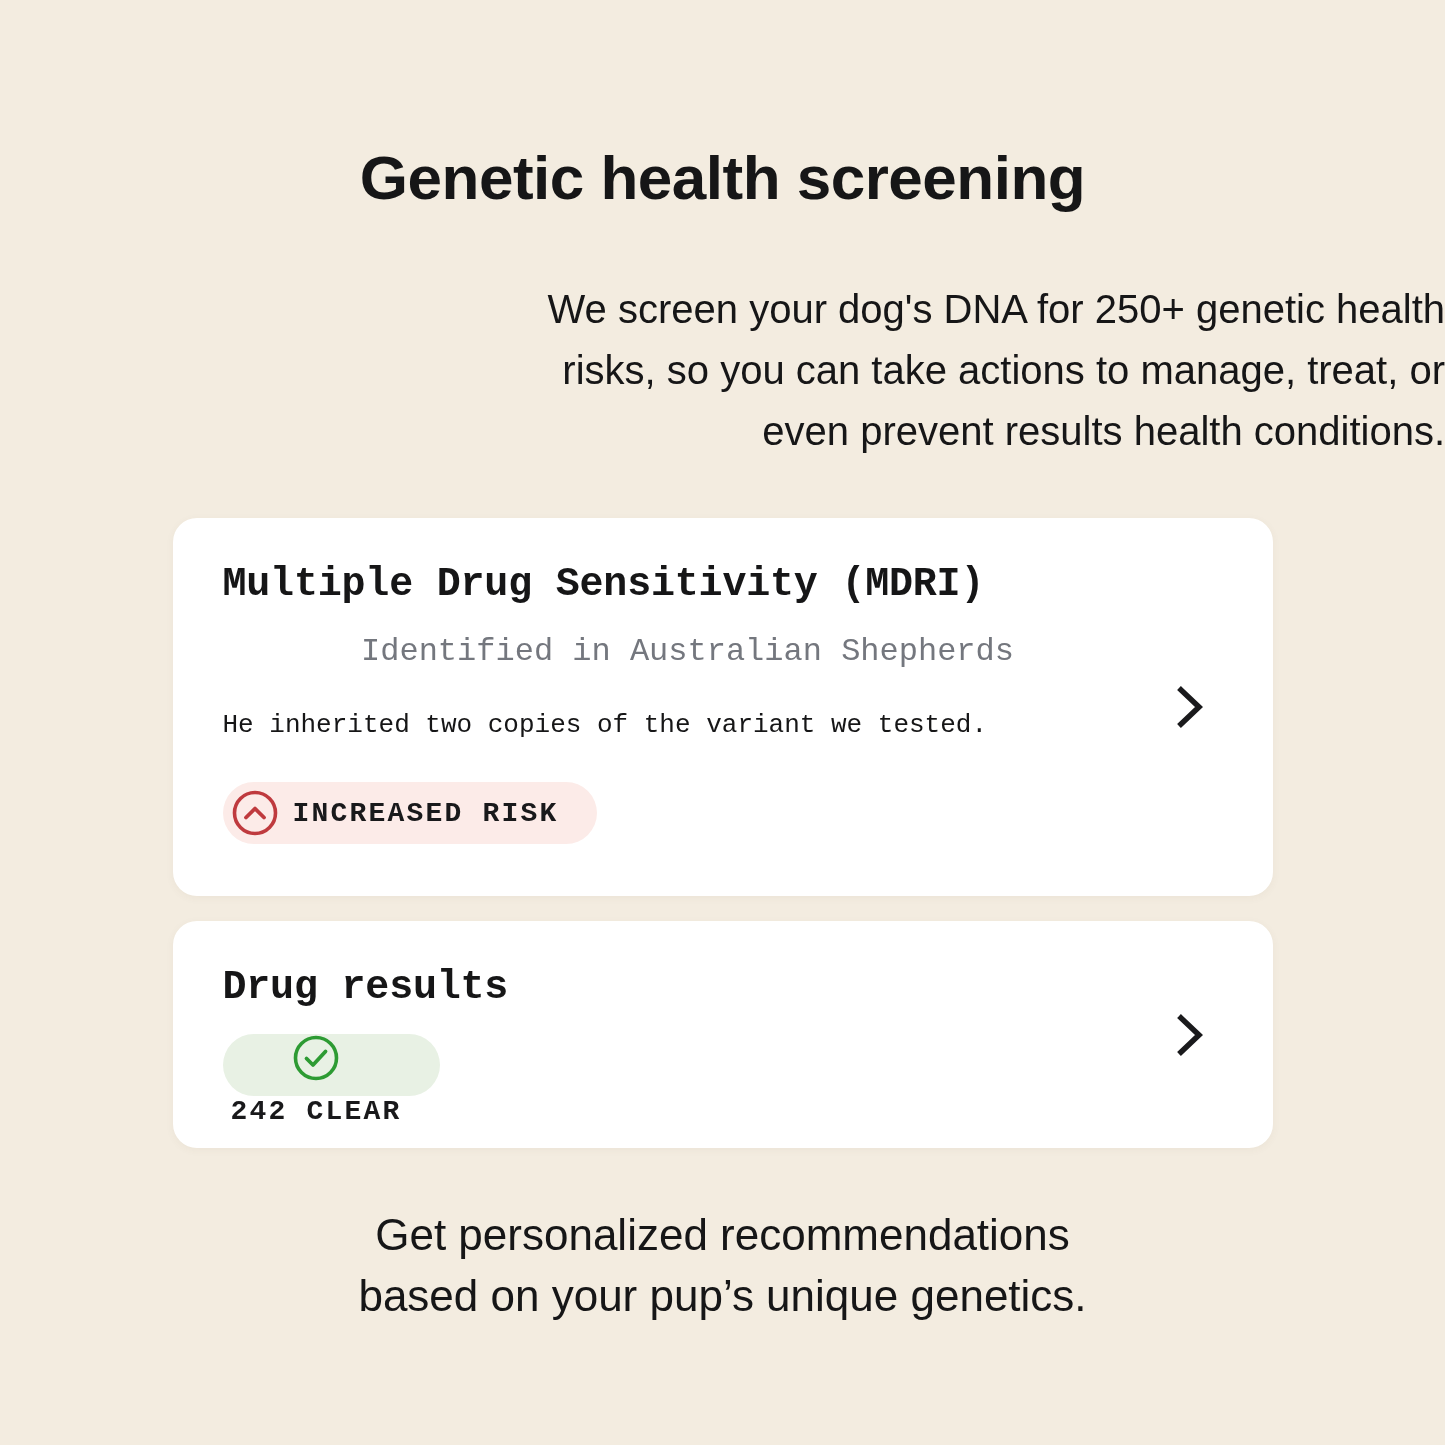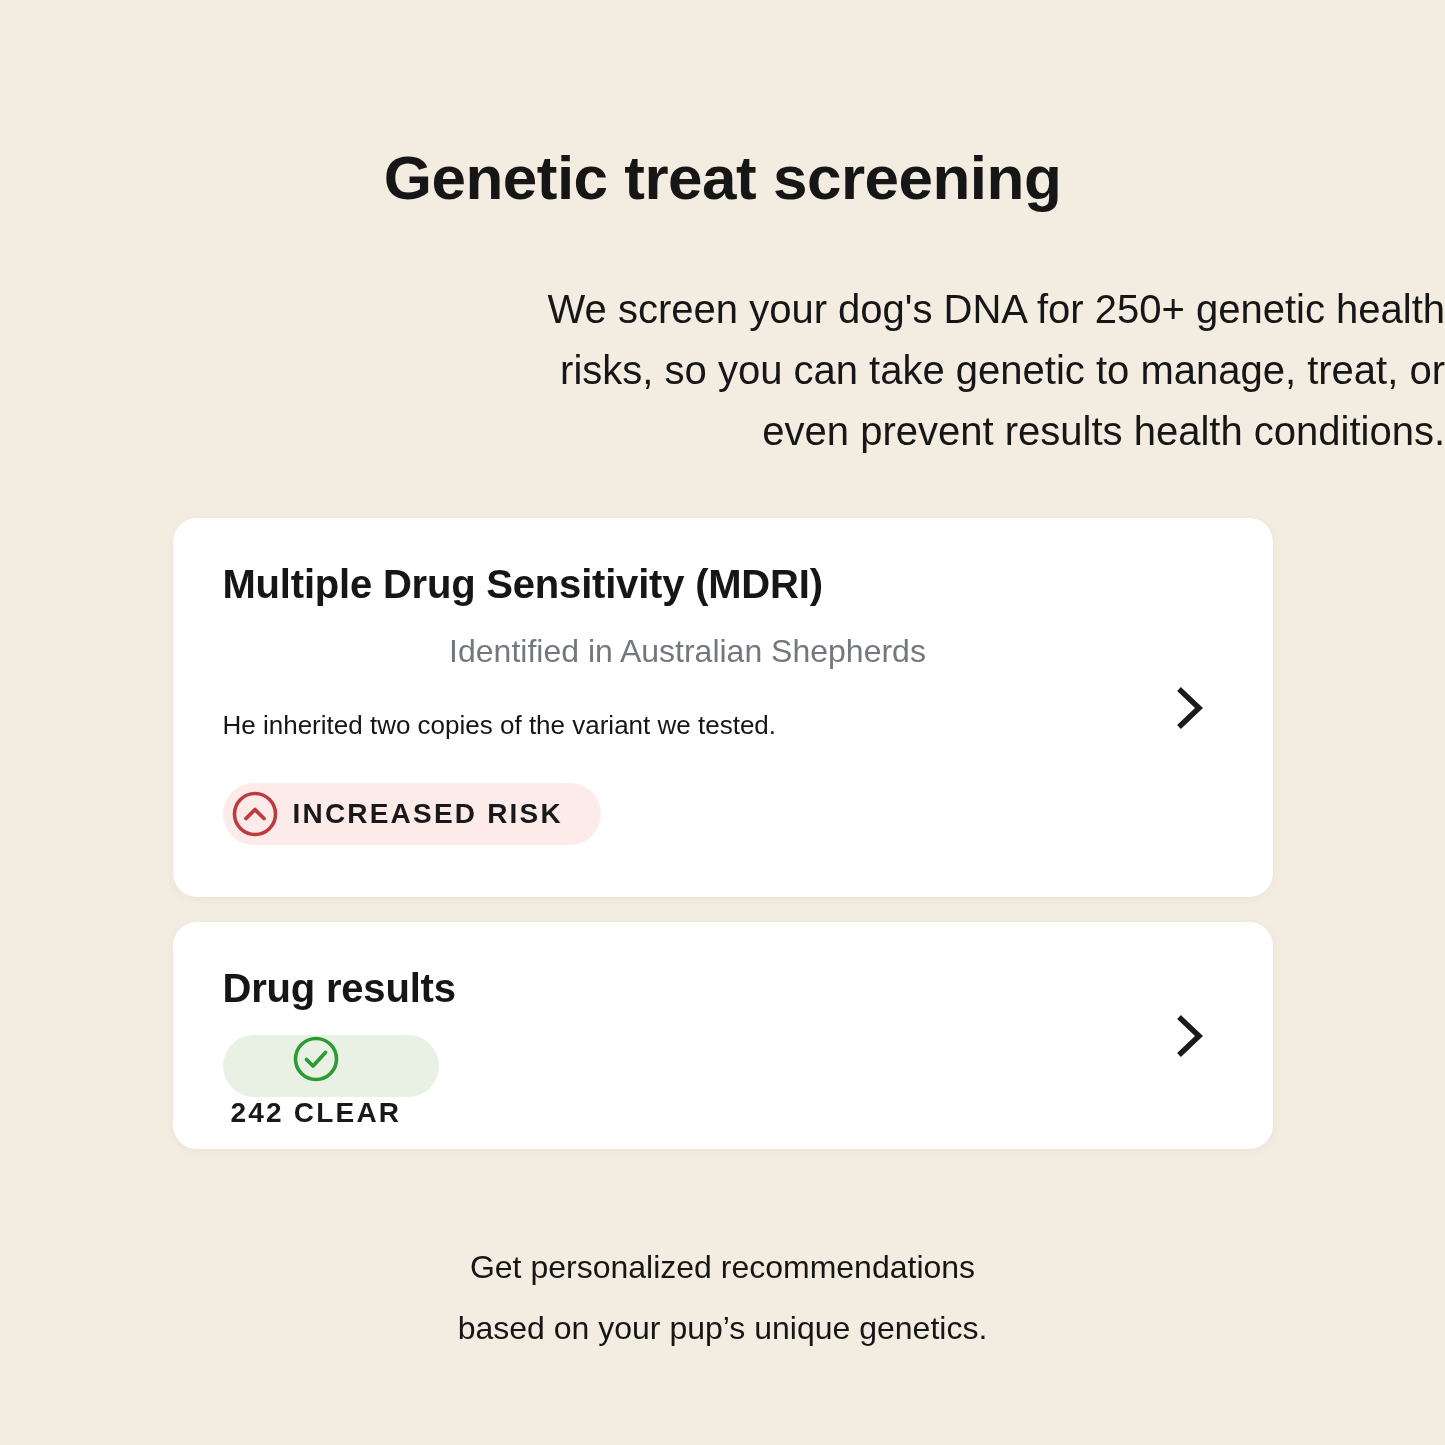--- a/index.html
+++ b/index.html
@@ -39,20 +39,21 @@
     font-weight:400;
     line-height:61px;
     color:var(--text);
   }
   .cards{
     width:1100px;
     margin:56px auto 0 auto;
     display:flex;
     flex-direction:column;
     gap:25px;
+    font-family:Liberation Mono, monospace;
   }
   .card{
     position:relative;
     background:var(--card-bg);
     border-radius:24px;
     box-shadow:0 2px 8px rgba(90,80,60,0.05);
     padding:44px 120px 52px 50px;
     cursor:pointer;
   }
   .card-title{
@@ -100,38 +101,38 @@
   .card .chevron{
     position:absolute;
     right:68px;
     top:50%;
     transform:translateY(-50%);
     width:30px;height:44px;
     display:flex;align-items:center;justify-content:center;
   }
   .card2 .badge{margin-top:24px;}
   .footer-note{
-    margin-top:88px;
+    margin-top:56px;
     text-align:center;
-    font-size:32px;
+    font-size:44px;
     font-weight:400;
     line-height:61px;
     color:var(--text);
   }
 </style>
 </head>
 <body>
 
 <div class="canvas">
 
-  <h1 class="page-title">Genetic treat screening</h1>
+  <h1 class="page-title">Genetic health screening</h1>
 
   <div class="intro">
     <div>We screen your dog's DNA for 250+ genetic health</div>
-    <div>risks, so you can take genetic to manage, treat, or</div>
+    <div>risks, so you can take actions to manage, treat, or</div>
     <div>even prevent results health conditions.</div>
   </div>
 
   <div class="cards">
 
     <div class="card card1">
       <div class="card-title">Multiple Drug Sensitivity (MDRI)</div>
       <div class="card-subtitle">Identified in Australian Shepherds</div>
       <div class="card-body">He inherited two copies of the variant we tested.</div>
 

